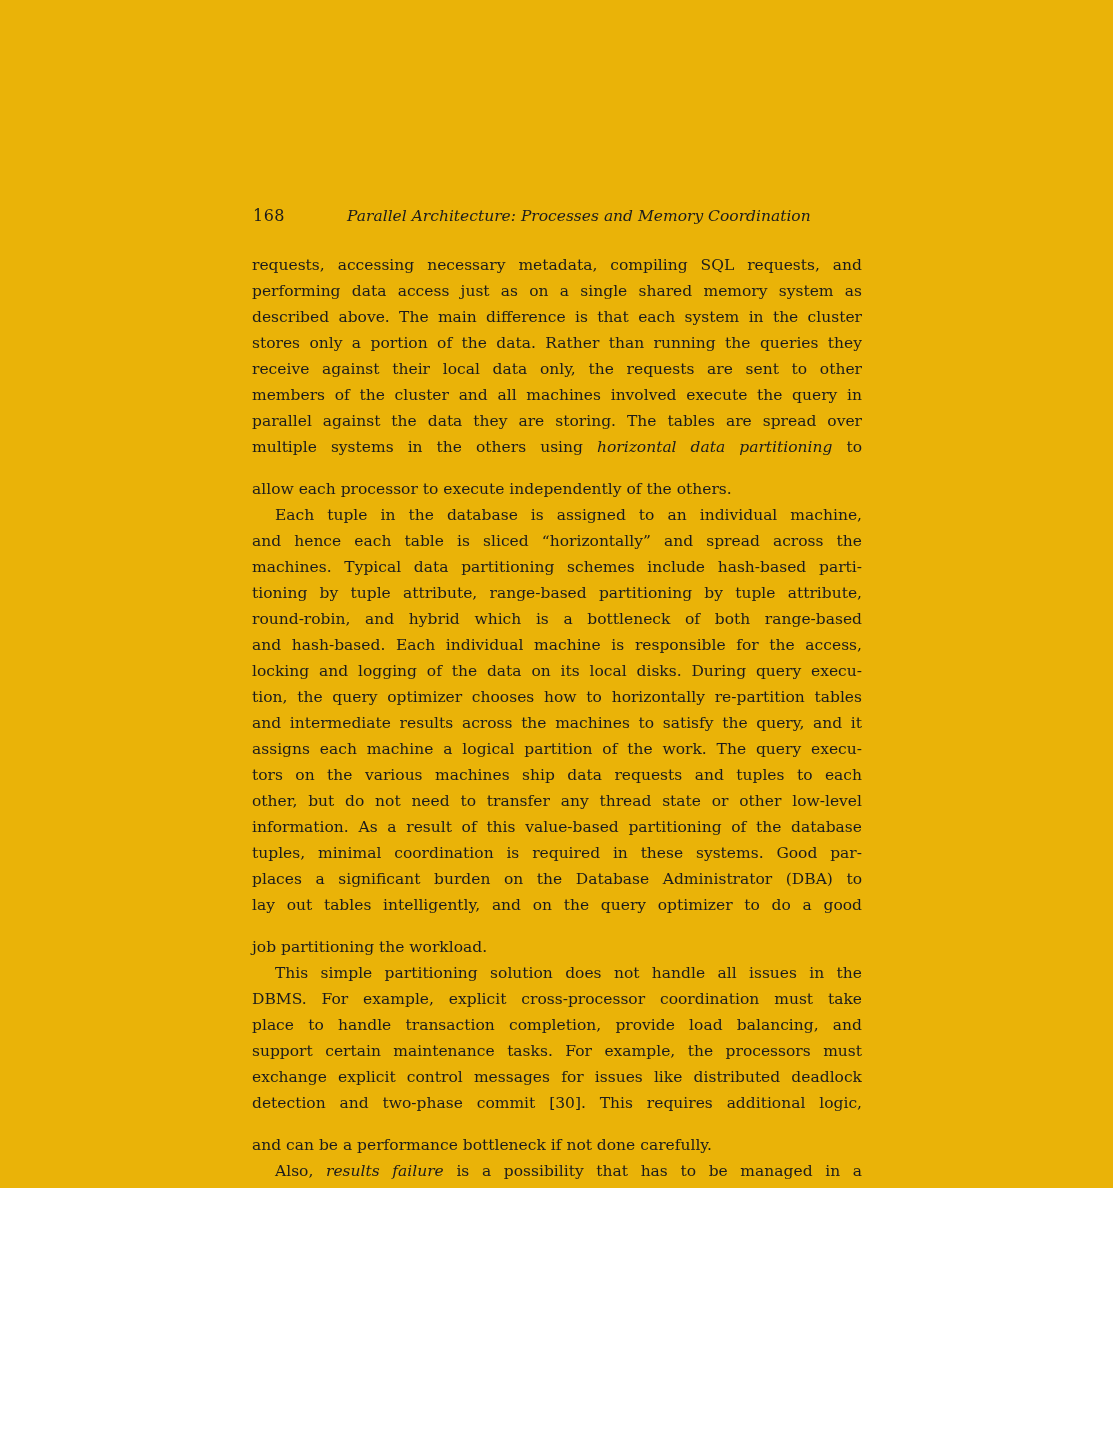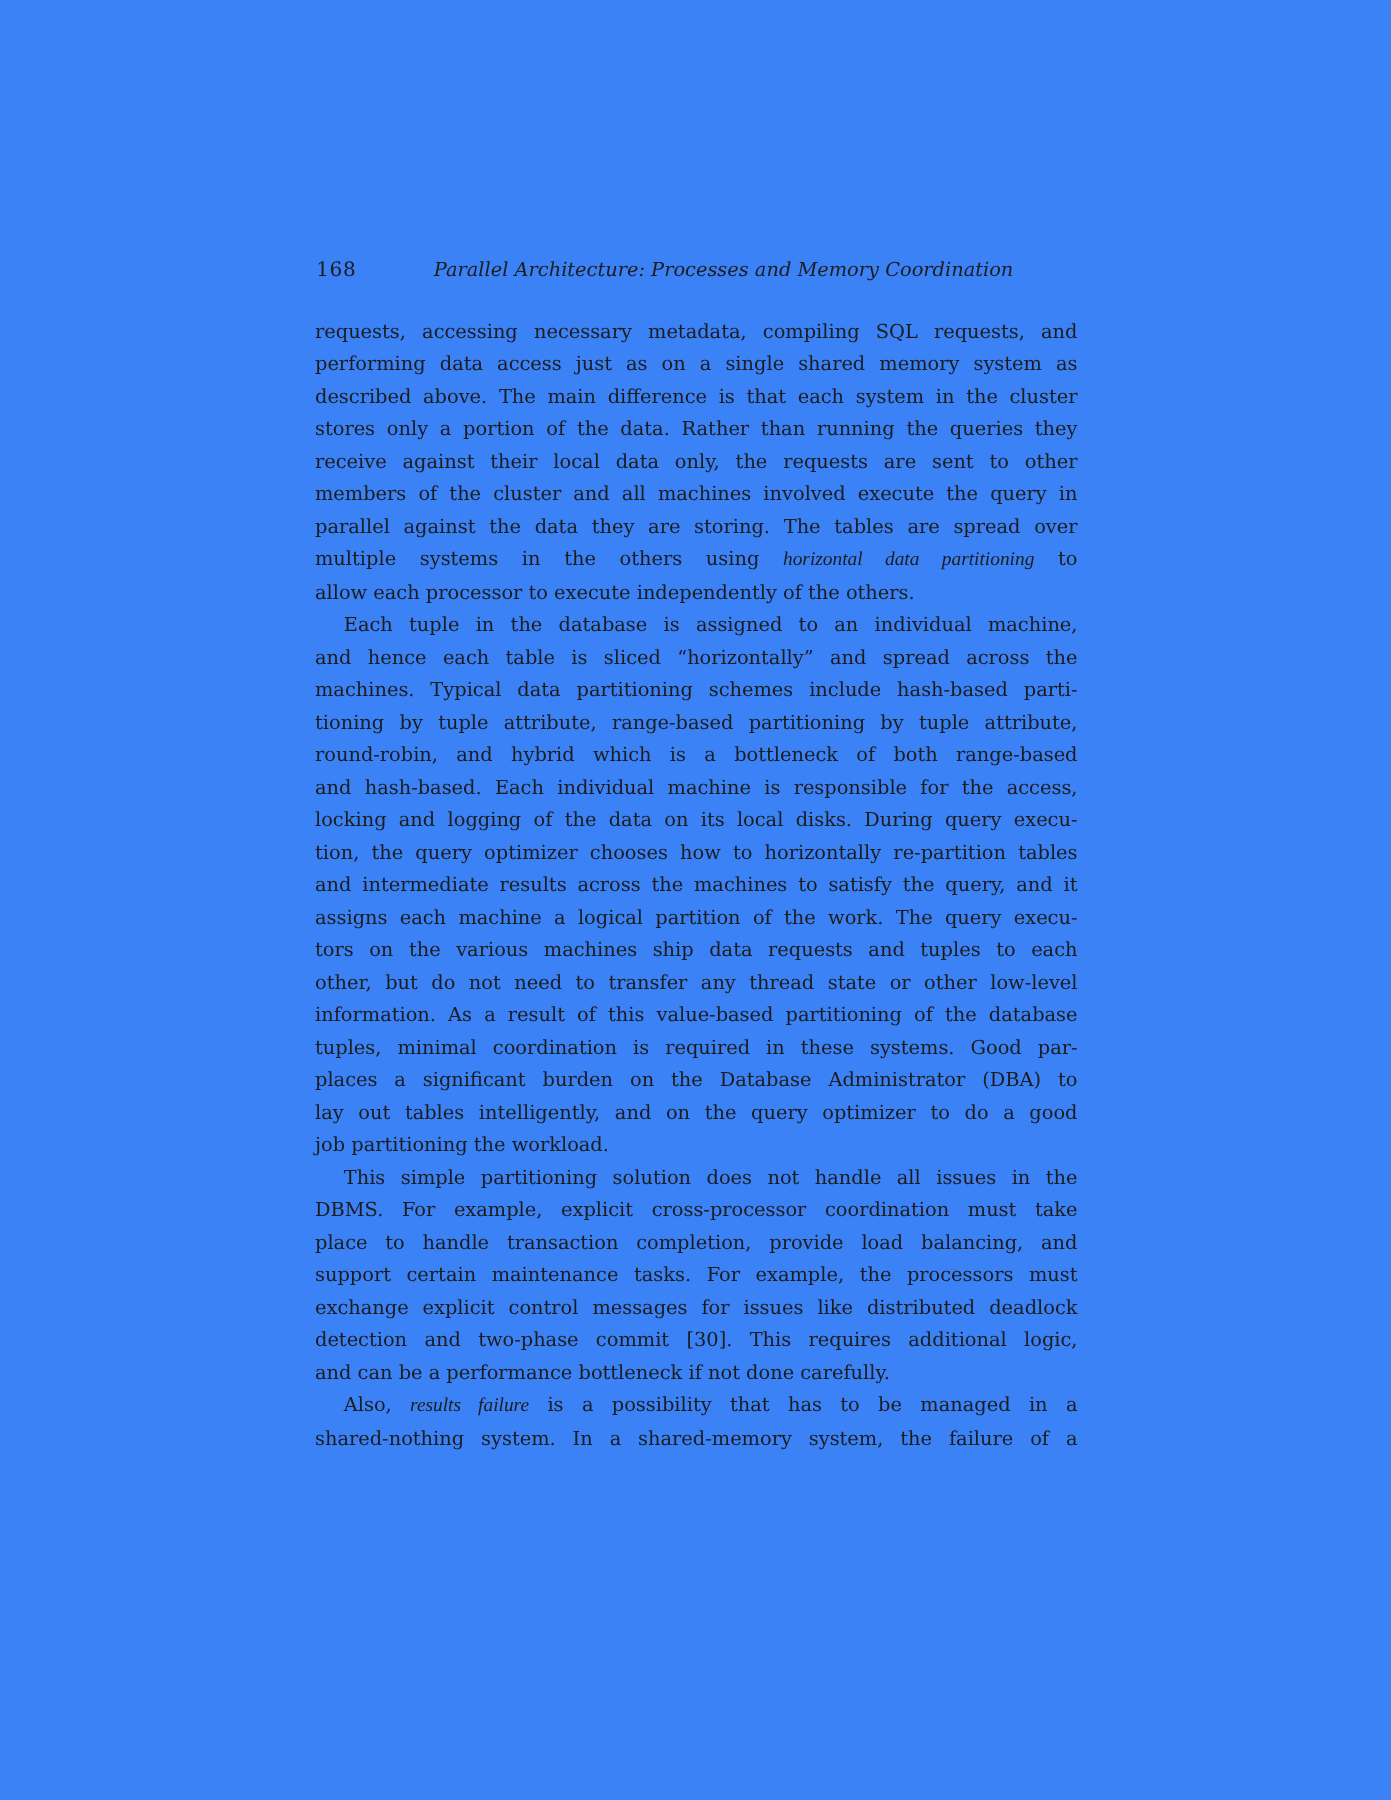--- a/index.html
+++ b/index.html
@@ -3,22 +3,22 @@
 <meta charset="utf-8">
 <style>
   html, body {
     margin: 0;
     padding: 0;
     background: #ffffff;
   }
   .page {
     position: relative;
     width: 1113px;
-    height: 1440px;
-    background: #3b82f6;
+    height: 1188px;
+    background: #eab308;
     font-family: "DejaVu Serif", serif;
     color: #1c1c1c;
     overflow: hidden;
   }
   .running-header {
     position: absolute;
     left: 253px;
     top: 203px;
     width: 610px;
     height: 26px;
@@ -50,28 +50,28 @@
   }
   .line {
     line-height: 26px;
     font-size: 15.5px;
     text-align: justify;
     text-align-last: justify;
     -moz-text-align-last: justify;
   }
   .line.lastline {
     text-align-last: left;
+    margin-top: 16px;
     -moz-text-align-last: left;
   }
   .line.indent {
     padding-left: 23px;
   }
   .it {
     font-style: italic;
-    font-family: Liberation Serif, serif;
   }
 </style>
 </head>
 <body>
 
 <div class="page">
   <div class="running-header">
     <span class="page-number">168</span>
     <span class="running-title">Parallel Architecture: Processes and Memory Coordination</span>
   </div>

